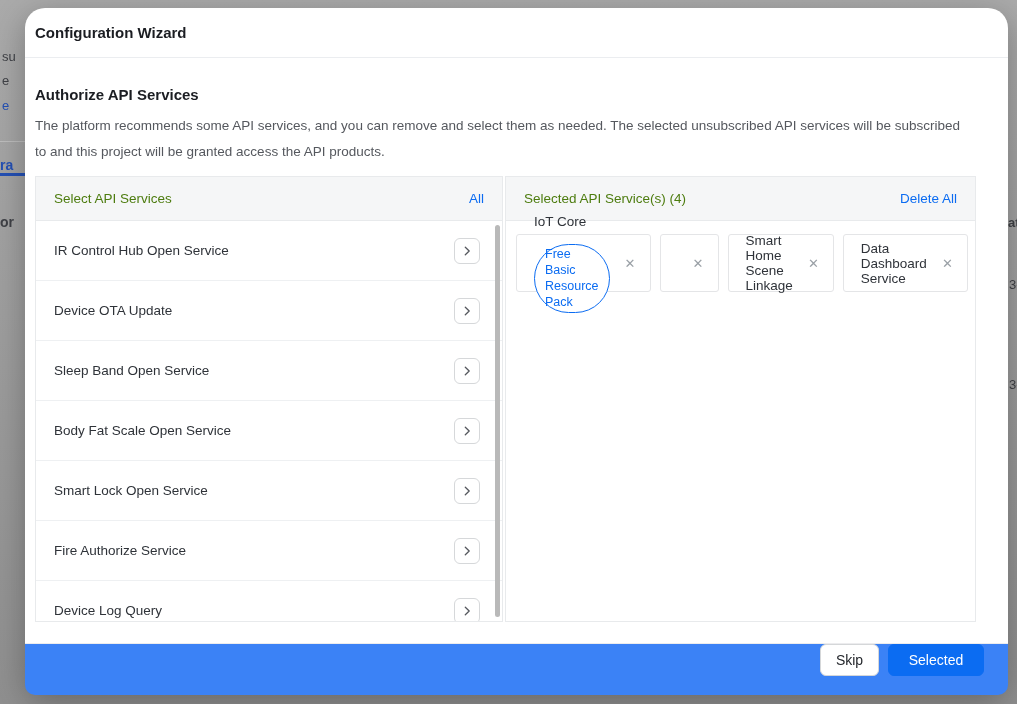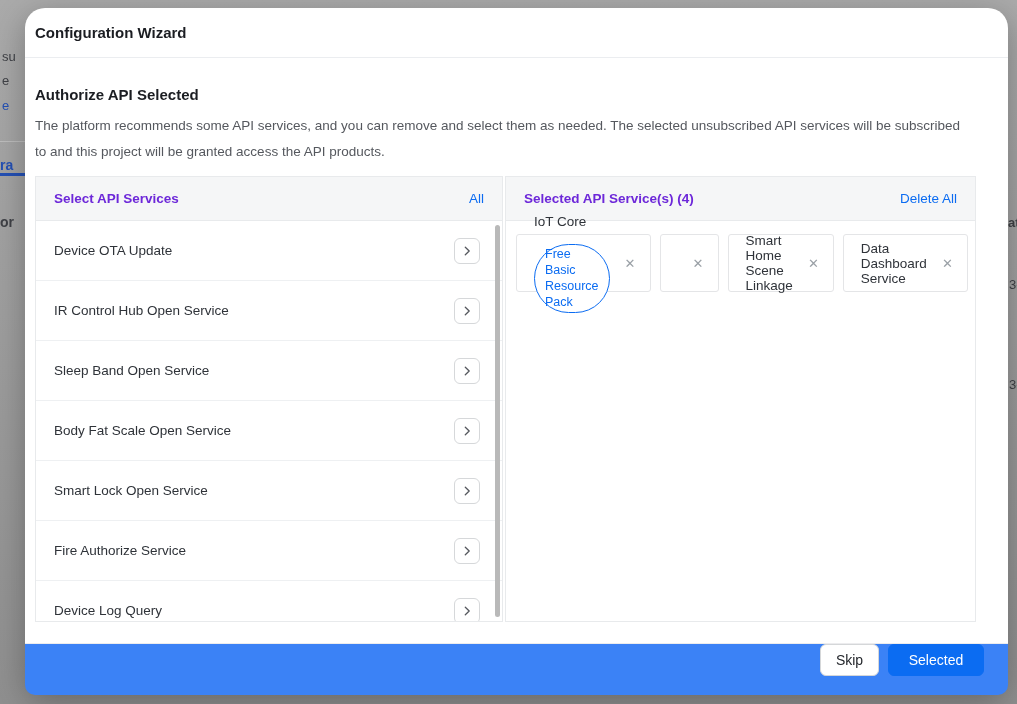--- a/index.html
+++ b/index.html
@@ -41,21 +41,21 @@
     position:absolute; top:168px; height:446px;
     border:1px solid #e8eaec; background:#fff; overflow:hidden;
   }
   .panel.left  { left:10px;  width:468px; }
   .panel.right { left:480px; width:471px; }
   .panel-header {
     height:44px; background:#f5f6f7; border-bottom:1px solid #e8eaec;
     display:flex; align-items:center; justify-content:space-between;
     padding:0 18px;
   }
-  .panel-header .ph-title { font-size:13.5px; font-weight:bold; color:#6d28d9;text-align:right; }
+  .panel-header .ph-title { font-size:13.5px; font-weight:normal; color:#4d7c0f;text-align:right; }
   .panel-header .ph-action { font-size:13.5px; color:var(--accent,#0b6cf2); cursor:pointer; text-decoration:none; }
 
   .rows { height:401px; overflow:hidden; }
   .svc-row {
     height:60px; border-bottom:1px solid #eef0f2;
     display:flex; align-items:center; justify-content:space-between;
     padding:0 22px 0 18px;
   }
   .svc-label { font-size:13.5px; color:#2f3339; }
   .add-btn {
@@ -115,39 +115,39 @@
   <span class="frag bold" style="left:1008px; top:215px;">at</span>
   <span class="frag" style="left:1009px; top:277px;">3-</span>
   <span class="frag" style="left:1009px; top:377px;">3-</span>
 
   <div class="modal">
 
     <div class="modal-header">
       <span>Configuration Wizard</span>
     </div>
 
-    <div class="section-heading">Authorize API Selected</div>
+    <div class="section-heading">Authorize API Services</div>
     <p class="section-desc">The platform recommends some API services, and you can remove and select them as needed. The selected unsubscribed API services will be subscribed to and this project will be granted access the API products.</p>
 
     <div class="panel left">
       <div class="panel-header">
         <span class="ph-title">Select API Services</span>
         <a class="ph-action">All</a>
       </div>
       <div class="rows">
         <div class="svc-row">
+          <span class="svc-label">IR Control Hub Open Service</span>
+          <button class="add-btn">
+              <svg width="12" height="12" viewBox="0 0 12 12">
+                <path d="M4.3 2.3 L8.2 6 L4.3 9.7" fill="none" stroke="#55585e" stroke-width="1.3" stroke-linecap="round" stroke-linejoin="round"></path>
+              </svg>
+            </button>
+        </div>
+        <div class="svc-row">
           <span class="svc-label">Device OTA Update</span>
-          <button class="add-btn">
-              <svg width="12" height="12" viewBox="0 0 12 12">
-                <path d="M4.3 2.3 L8.2 6 L4.3 9.7" fill="none" stroke="#55585e" stroke-width="1.3" stroke-linecap="round" stroke-linejoin="round"></path>
-              </svg>
-            </button>
-        </div>
-        <div class="svc-row">
-          <span class="svc-label">IR Control Hub Open Service</span>
           <button class="add-btn">
               <svg width="12" height="12" viewBox="0 0 12 12">
                 <path d="M4.3 2.3 L8.2 6 L4.3 9.7" fill="none" stroke="#55585e" stroke-width="1.3" stroke-linecap="round" stroke-linejoin="round"></path>
               </svg>
             </button>
         </div>
         <div class="svc-row">
           <span class="svc-label">Sleep Band Open Service</span>
           <button class="add-btn">
               <svg width="12" height="12" viewBox="0 0 12 12">

